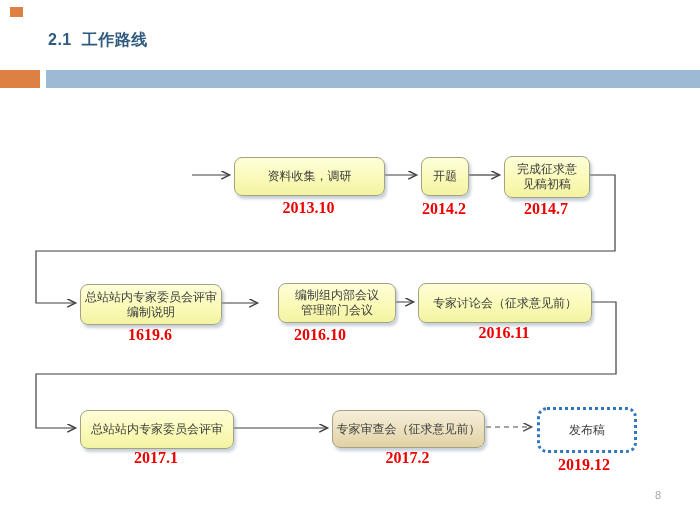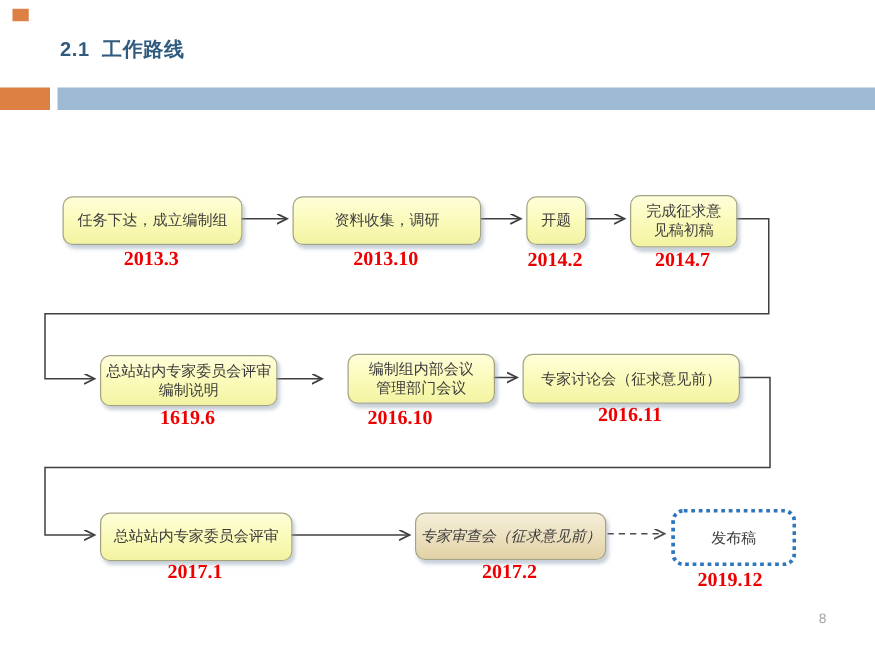--- a/index.html
+++ b/index.html
@@ -38,21 +38,21 @@
     font-size:11px;color:#A6A6A6;z-index:2;}
   
   .r1b1{left:50px;top:157px;width:142px;height:37px;}
   .r1b2{left:234px;top:157px;width:149px;height:37px;}
   .r1b3{left:421px;top:157px;width:46px;height:37px;}
   .r1b4{left:504px;top:156px;width:84px;height:40px;}
   .r2b1{left:80px;top:284px;width:140px;height:39px;}
   .r2b2{left:278px;top:283px;width:116px;height:38px;}
   .r2b3{left:418px;top:283px;width:172px;height:38px;}
   .r3b1{left:80px;top:410px;width:152px;height:37px;}
-  .r3b2{left:332px;top:410px;width:151px;height:36px;font-style:italic;}
+  .r3b2{left:332px;top:410px;width:151px;height:36px;}
   .r3b3{left:537px;top:407px;width:94px;height:40px;}
   .d1-1{left:50px;top:199px;width:142px;}
   .d1-2{left:234px;top:199px;width:149px;}
   .d1-3{left:421px;top:200px;width:46px;}
   .d1-4{left:504px;top:200px;width:84px;}
   .d2-1{left:80px;top:326px;width:140px;}
   .d2-2{left:262px;top:326px;width:116px;}
   .d2-3{left:418px;top:324px;width:172px;}
   .d3-1{left:80px;top:449px;width:152px;}
   .d3-2{left:332px;top:449px;width:151px;}
@@ -83,26 +83,24 @@
       <path d="M467,175 L499,175" marker-end="url(#arrow)"></path>
       <path d="M588,175 L615,175 L615,251 L36,251 L36,303 L75,303" marker-end="url(#arrow)"></path>
       <path d="M220,303 L257,303" marker-end="url(#arrow)"></path>
       <path d="M378,302 L413,302" marker-end="url(#arrow)"></path>
       <path d="M590,302 L616,302 L616,374 L36,374 L36,428 L75,428" marker-end="url(#arrow)"></path>
       <path d="M232,428 L327,428" marker-end="url(#arrow)"></path>
       <path d="M486,427 L531,427" stroke="#4a4a4a" stroke-dasharray="5,4" marker-end="url(#arrowDash)"></path>
     </g>
   </svg>
 
-  <div class="step r1b1">任务下达，成立编制组</div>
   <div class="step r1b2">资料收集，调研</div>
   <div class="step r1b4">完成征求意
 见稿初稿</div>
   <div class="step r1b3">开题</div>
-  <div class="step-date d1-1">2013.3</div>
   <div class="step-date d1-2">2013.10</div>
   <div class="step-date d1-3">2014.2</div>
   <div class="step-date d1-4">2014.7</div>
 
   <div class="step r2b1">总站站内专家委员会评审
 编制说明</div>
   <div class="step r2b2">编制组内部会议
 管理部门会议</div>
   <div class="step r2b3">专家讨论会（征求意见前）</div>
   <div class="step-date d2-1">1619.6</div>

